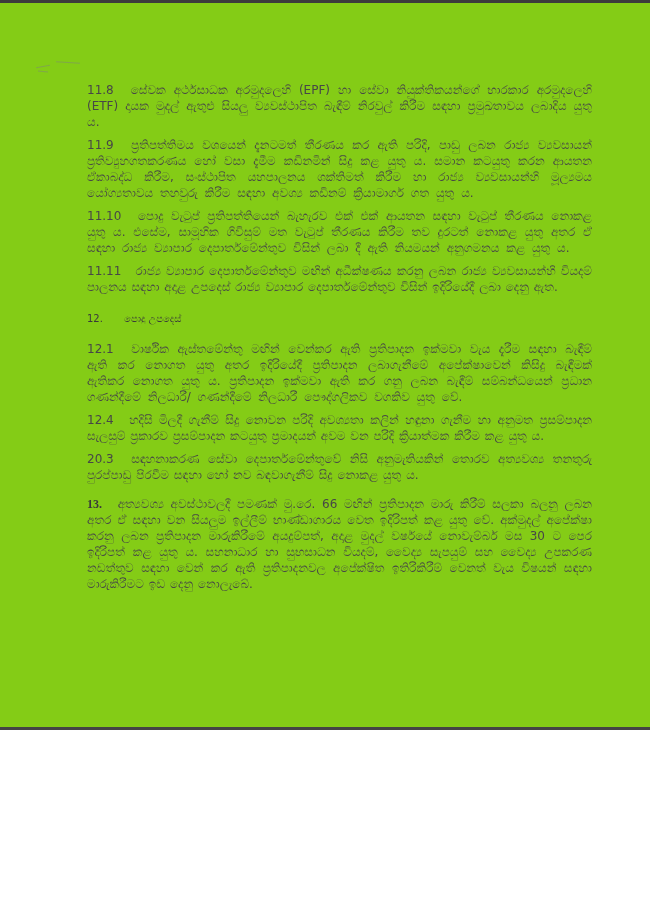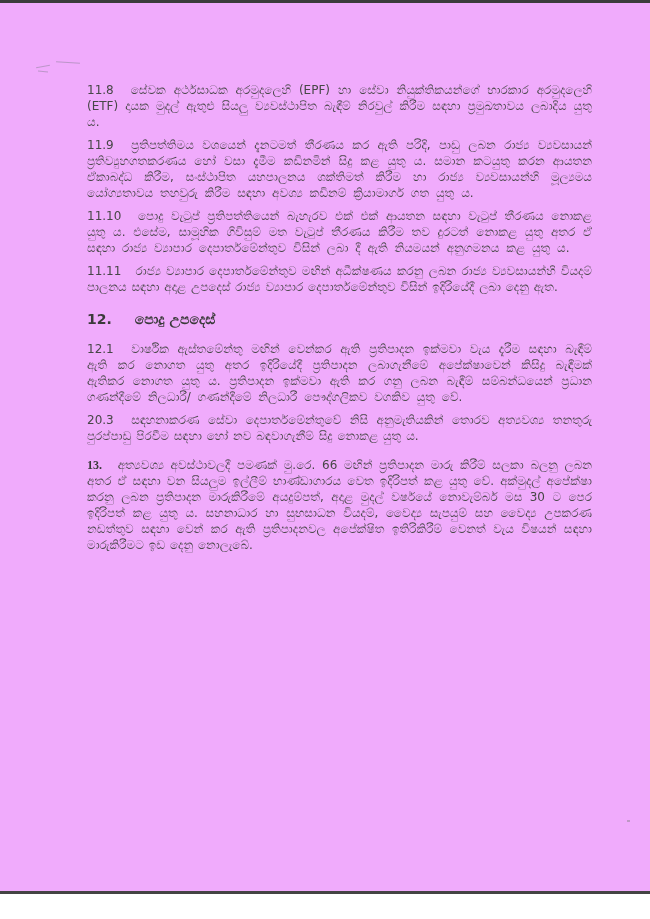--- a/index.html
+++ b/index.html
@@ -4,22 +4,22 @@
 <style>
   html, body {
     margin: 0;
     padding: 0;
     background: #ffffff;
     font-family: "DejaVu Sans", "Liberation Sans", sans-serif;
   }
   .page {
     position: relative;
     width: 650px;
-    height: 894px;
-    background: #f0abfc;
+    height: 730px;
+    background: #84cc16;
     overflow: hidden;
   }
   .scan-edge {
     position: absolute;
     left: 0;
     right: 0;
     height: 3px;
     background: #3c3c3c;
   }
   .scan-edge.top { top: 0; }
@@ -61,23 +61,23 @@
     font-weight: bold;
     color: #3a3a3a;
     font-family: Liberation Serif, serif;
   }
   .para.wide {
     word-spacing: 3px;
   }
   .section-gap-13 { margin-top: 13px; }
   .heading {
     margin: 16px 0 14px 0;
-    font-size: 14px;
+    font-size: 10px;
     line-height: 16px;
-    font-weight: bold;
+    font-weight: normal;
     color: #3a3a3a;
   }
   .heading .hnum { padding-right: 18px; }
 </style>
 </head>
 <body>
 
 <div class="page">
 
   <div class="scan-edge top"></div>
@@ -114,20 +114,24 @@
       <span class="htitle">පොදු උපදෙස්</span>
     </h2>
 
     <p class="para wide">
       <span class="pnum">12.1</span>
       <span class="ptext">වාර්ෂික ඇස්තමේන්තු මඟින් වෙන්කර ඇති ප්‍රතිපාදන ඉක්මවා වැය දැරීම සඳහා බැඳීම් ඇති කර නොගත යුතු අතර ඉදිරියේදී ප්‍රතිපාදන ලබාගැනීමේ අපේක්ෂාවෙන් කිසිදු බැඳීමක් ඇතිකර නොගත යුතු ය. ප්‍රතිපාදන ඉක්මවා ඇති කර ගනු ලබන බැඳීම් සම්බන්ධයෙන් ප්‍රධාන ගණන්දීමේ නිලධාරී/ ගණන්දීමේ නිලධාරී පෞද්ගලිකව වගකිව යුතු වේ.</span>
     </p>
 
 
 
+    <p class="para">
+      <span class="pnum">12.4</span>
+      <span class="ptext">හදිසි මිලදී ගැනීම් සිදු නොවන පරිදි අවශ්‍යතා කලින් හඳුනා ගැනීම හා අනුමත ප්‍රසම්පාදන සැලසුම් ප්‍රකාරව ප්‍රසම්පාදන කටයුතු ප්‍රමාදයන් අවම වන පරිදි ක්‍රියාත්මක කිරීම කළ යුතු ය.</span>
+    </p>
 
     <p class="para">
       <span class="pnum">20.3</span>
       <span class="ptext">සඳහනාකරණ සේවා දෙපාර්තමේන්තුවේ නිසි අනුමැතියකින් තොරව අත්‍යවශ්‍ය තනතුරු පුරප්පාඩු පිරවීම සඳහා හෝ නව බඳවාගැනීම් සිදු නොකළ යුතු ය.</span>
     </p>
 
 
 
     <p class="para bold-num section-gap-13">
       <span class="pnum">13.</span>

